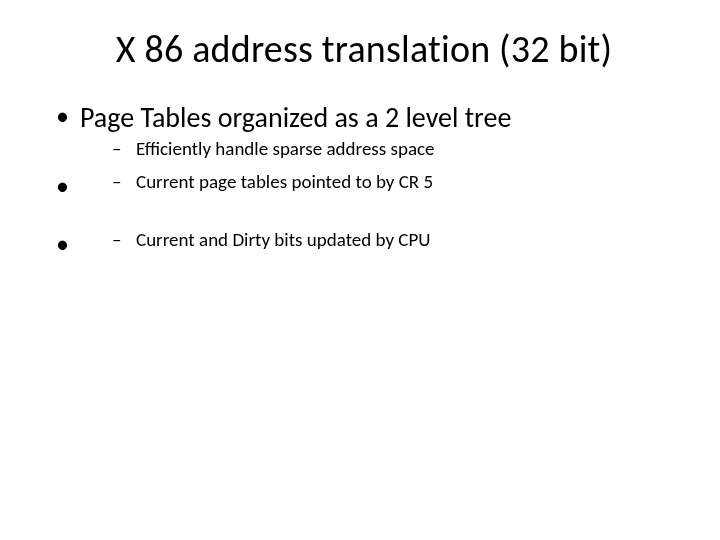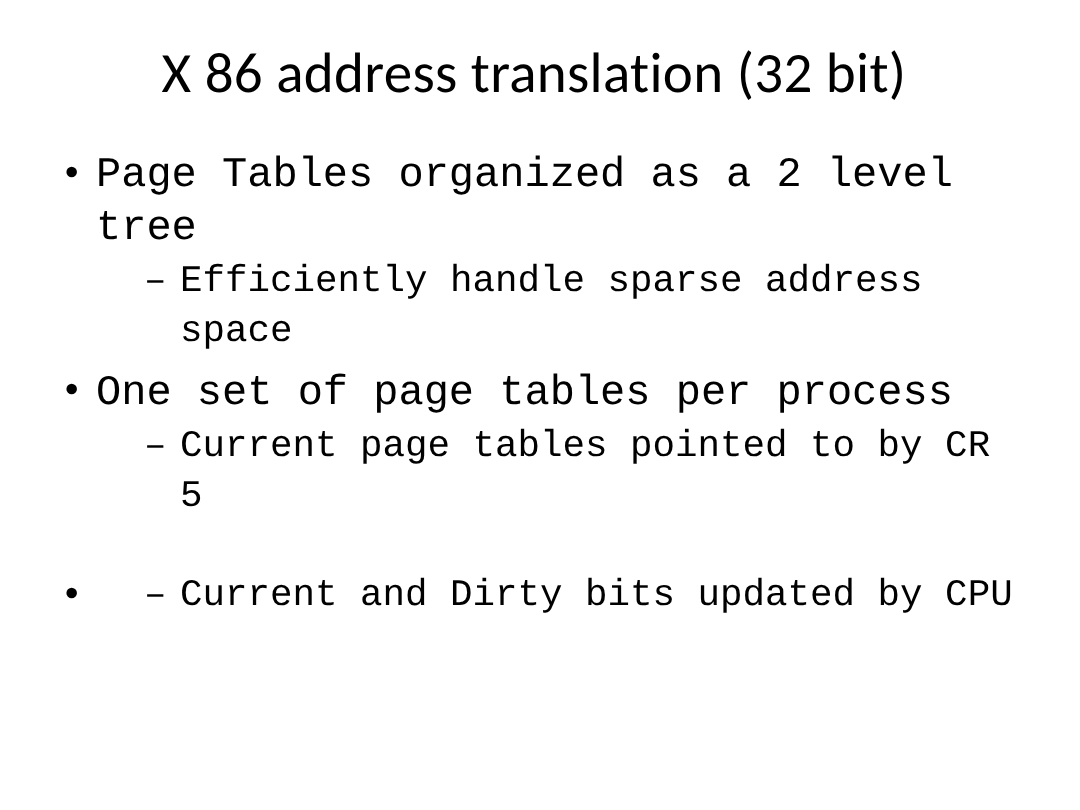--- a/index.html
+++ b/index.html
@@ -8,35 +8,34 @@
     width: 720px;
     height: 540px;
     background: #ffffff;
     font-family: Calibri, "Segoe UI", Arial, sans-serif;
     color: #000;
   }
   .slide {
     width: 720px;
     height: 540px;
     box-sizing: border-box;
-    padding: 20px 40px 20px 32px;
+    padding: 20px 40px 20px 48px;
     position: relative;
   }
   .title {
     text-align: center;
     font-size: 38px;
     font-weight: 400;
     margin: 6px 0 28px 0;
     letter-spacing: 0.2px;
   }
   ul.l1 {
     list-style: none;
     padding: 0;
     margin: 0 0 0 6px;
-    font-family: Liberation Mono, monospace;
   }
   ul.l1 > li {
     position: relative;
     padding-left: 26px;
     font-size: 28px;
     line-height: 1.25;
     margin: 0 0 2px 0;
   }
   ul.l1 > li::before {
     content: "•";
@@ -46,21 +45,21 @@
     font-size: 26px;
   }
   ul.l2 {
     list-style: none;
     padding: 0;
     margin: 2px 0 8px 32px;
   }
   ul.l2 > li {
     position: relative;
     padding-left: 24px;
-    font-size: 25px;
+    font-size: 19px;
     line-height: 1.3;
     margin: 0 0 2px 0;
   }
   ul.l2 > li::before {
     content: "–";
     position: absolute;
     left: 0;
     top: 0;
   }
   .gap {
@@ -76,21 +75,20 @@
   <ul class="l1">
     <li>
       <span>Page Tables organized as a 2 level tree</span>
       <ul class="l2">
         <li>
           <span>Efficiently handle sparse address space</span>
         </li>
       </ul>
     </li>
     <li>
-      <span>One set of page tables per process</span>
       <ul class="l2">
         <li>
           <span>Current page tables pointed to by CR 5</span>
         </li>
       </ul>
     </li>
   </ul>
 
   <div class="gap"></div>
 

